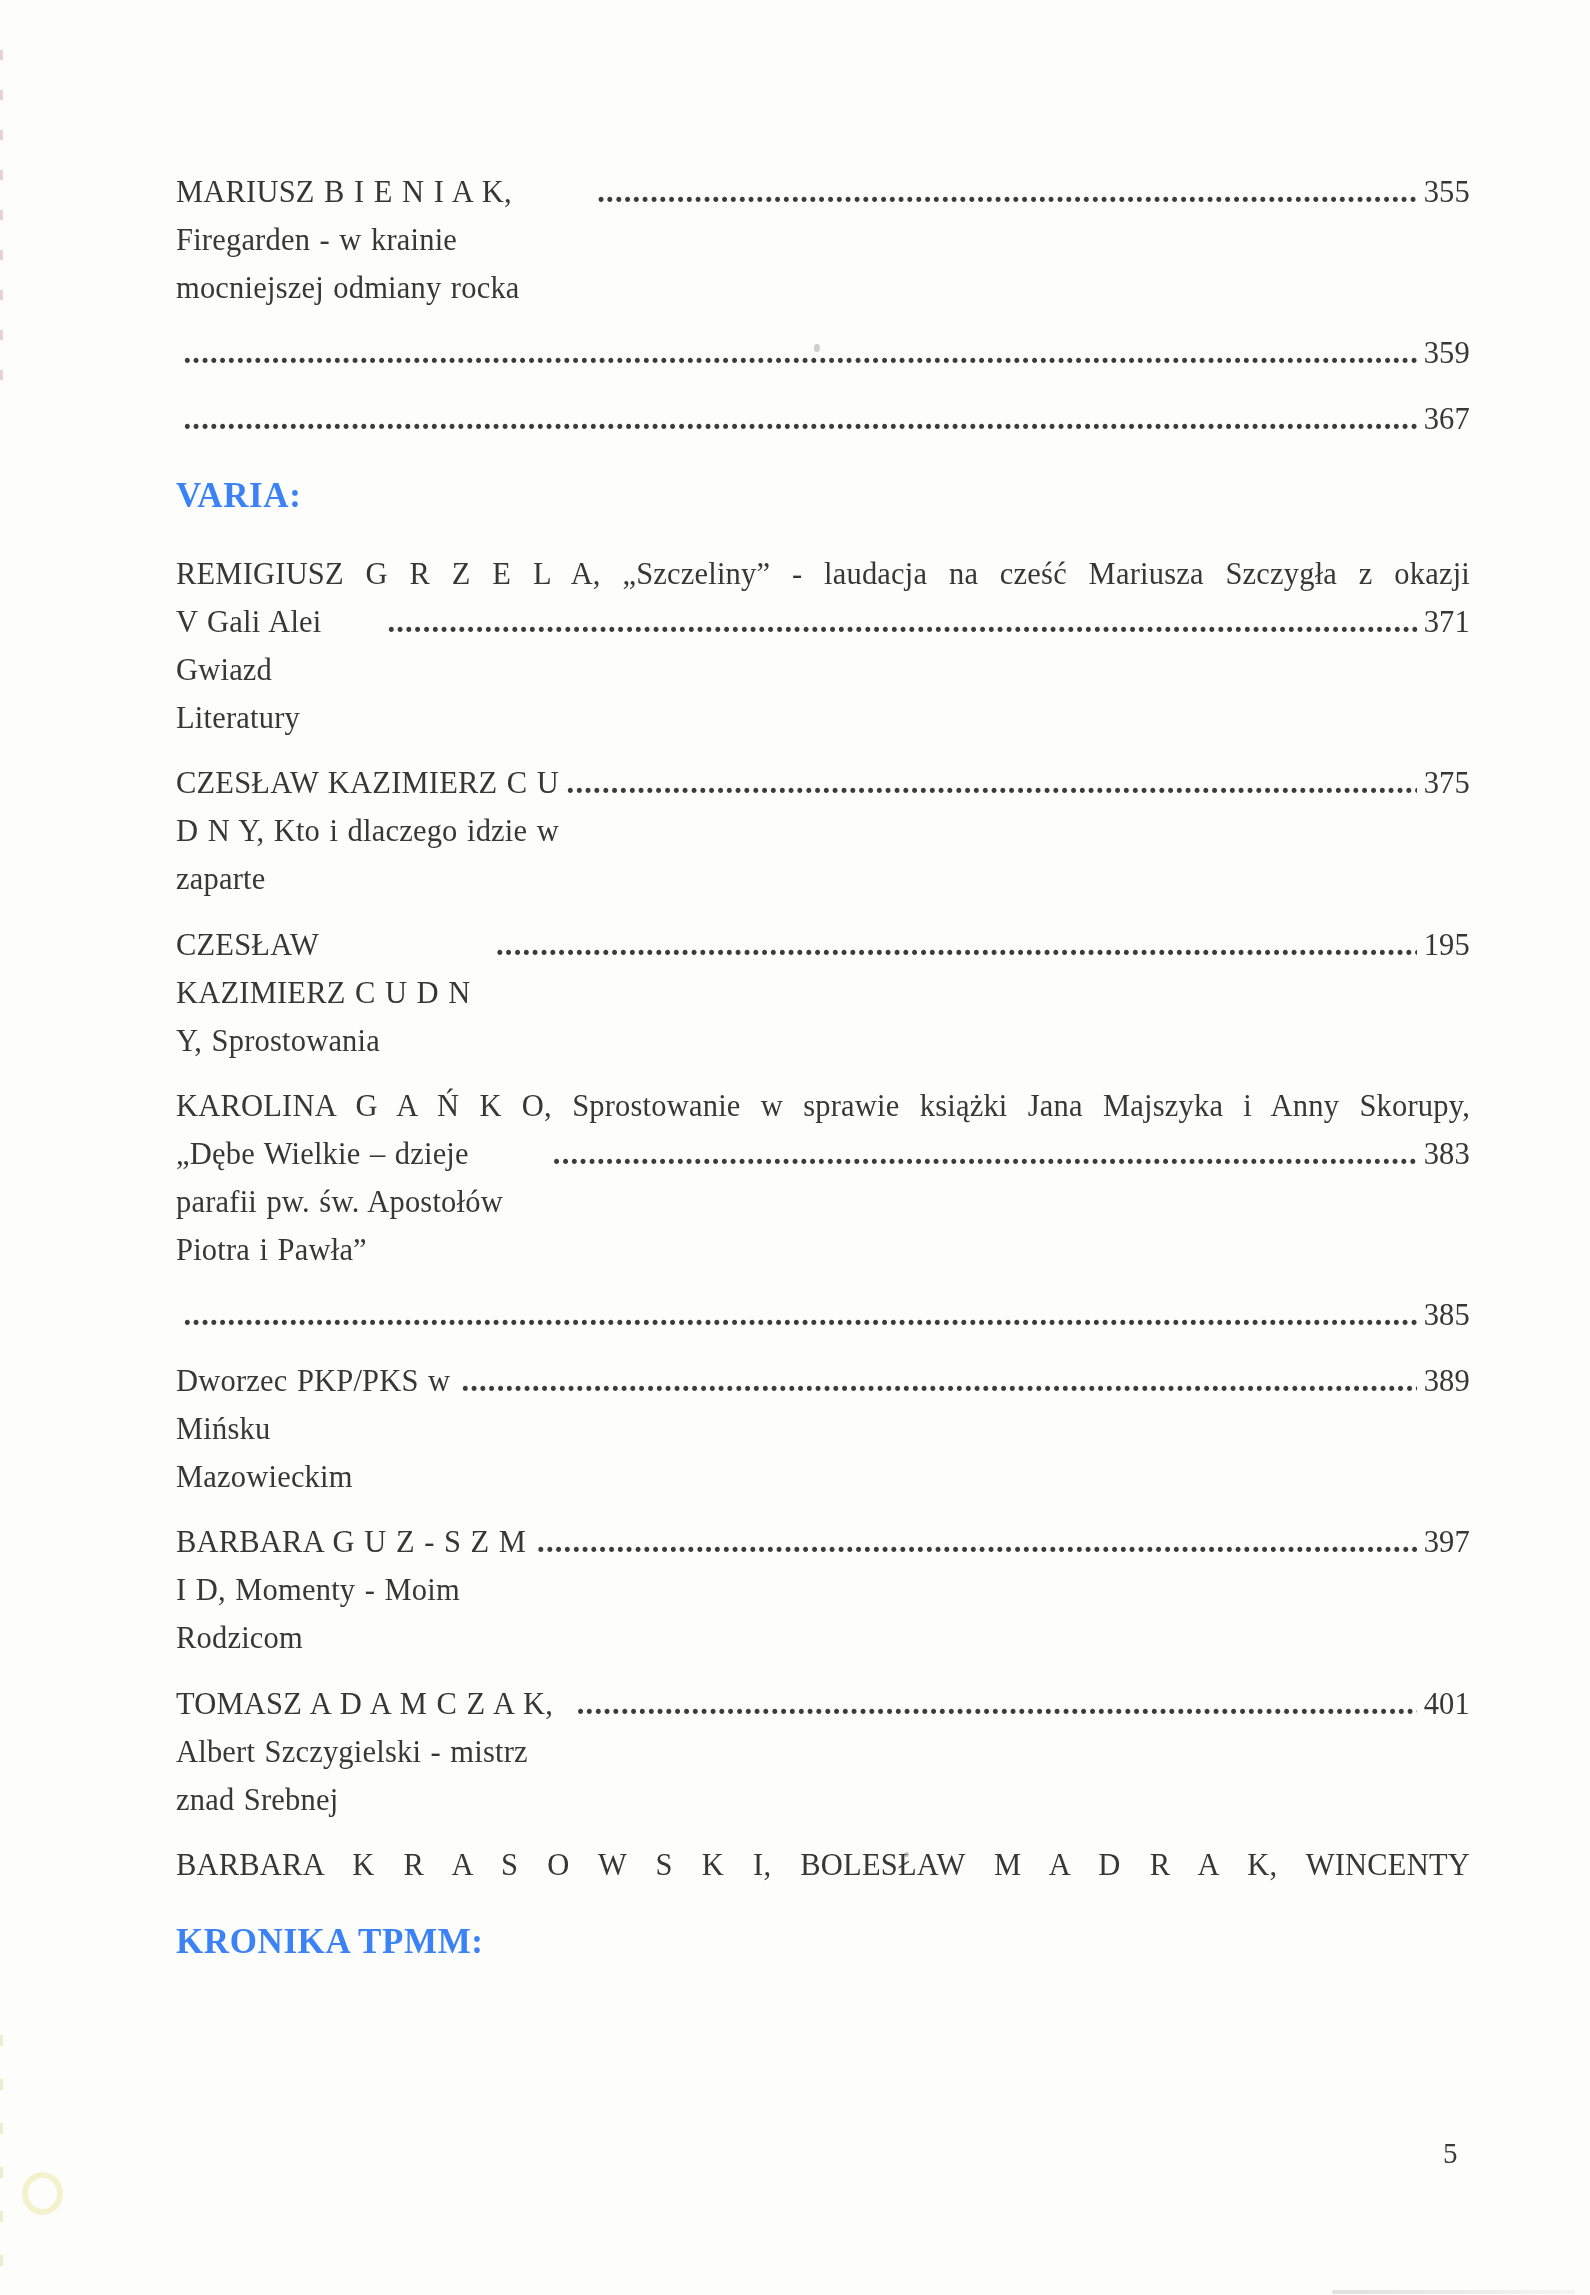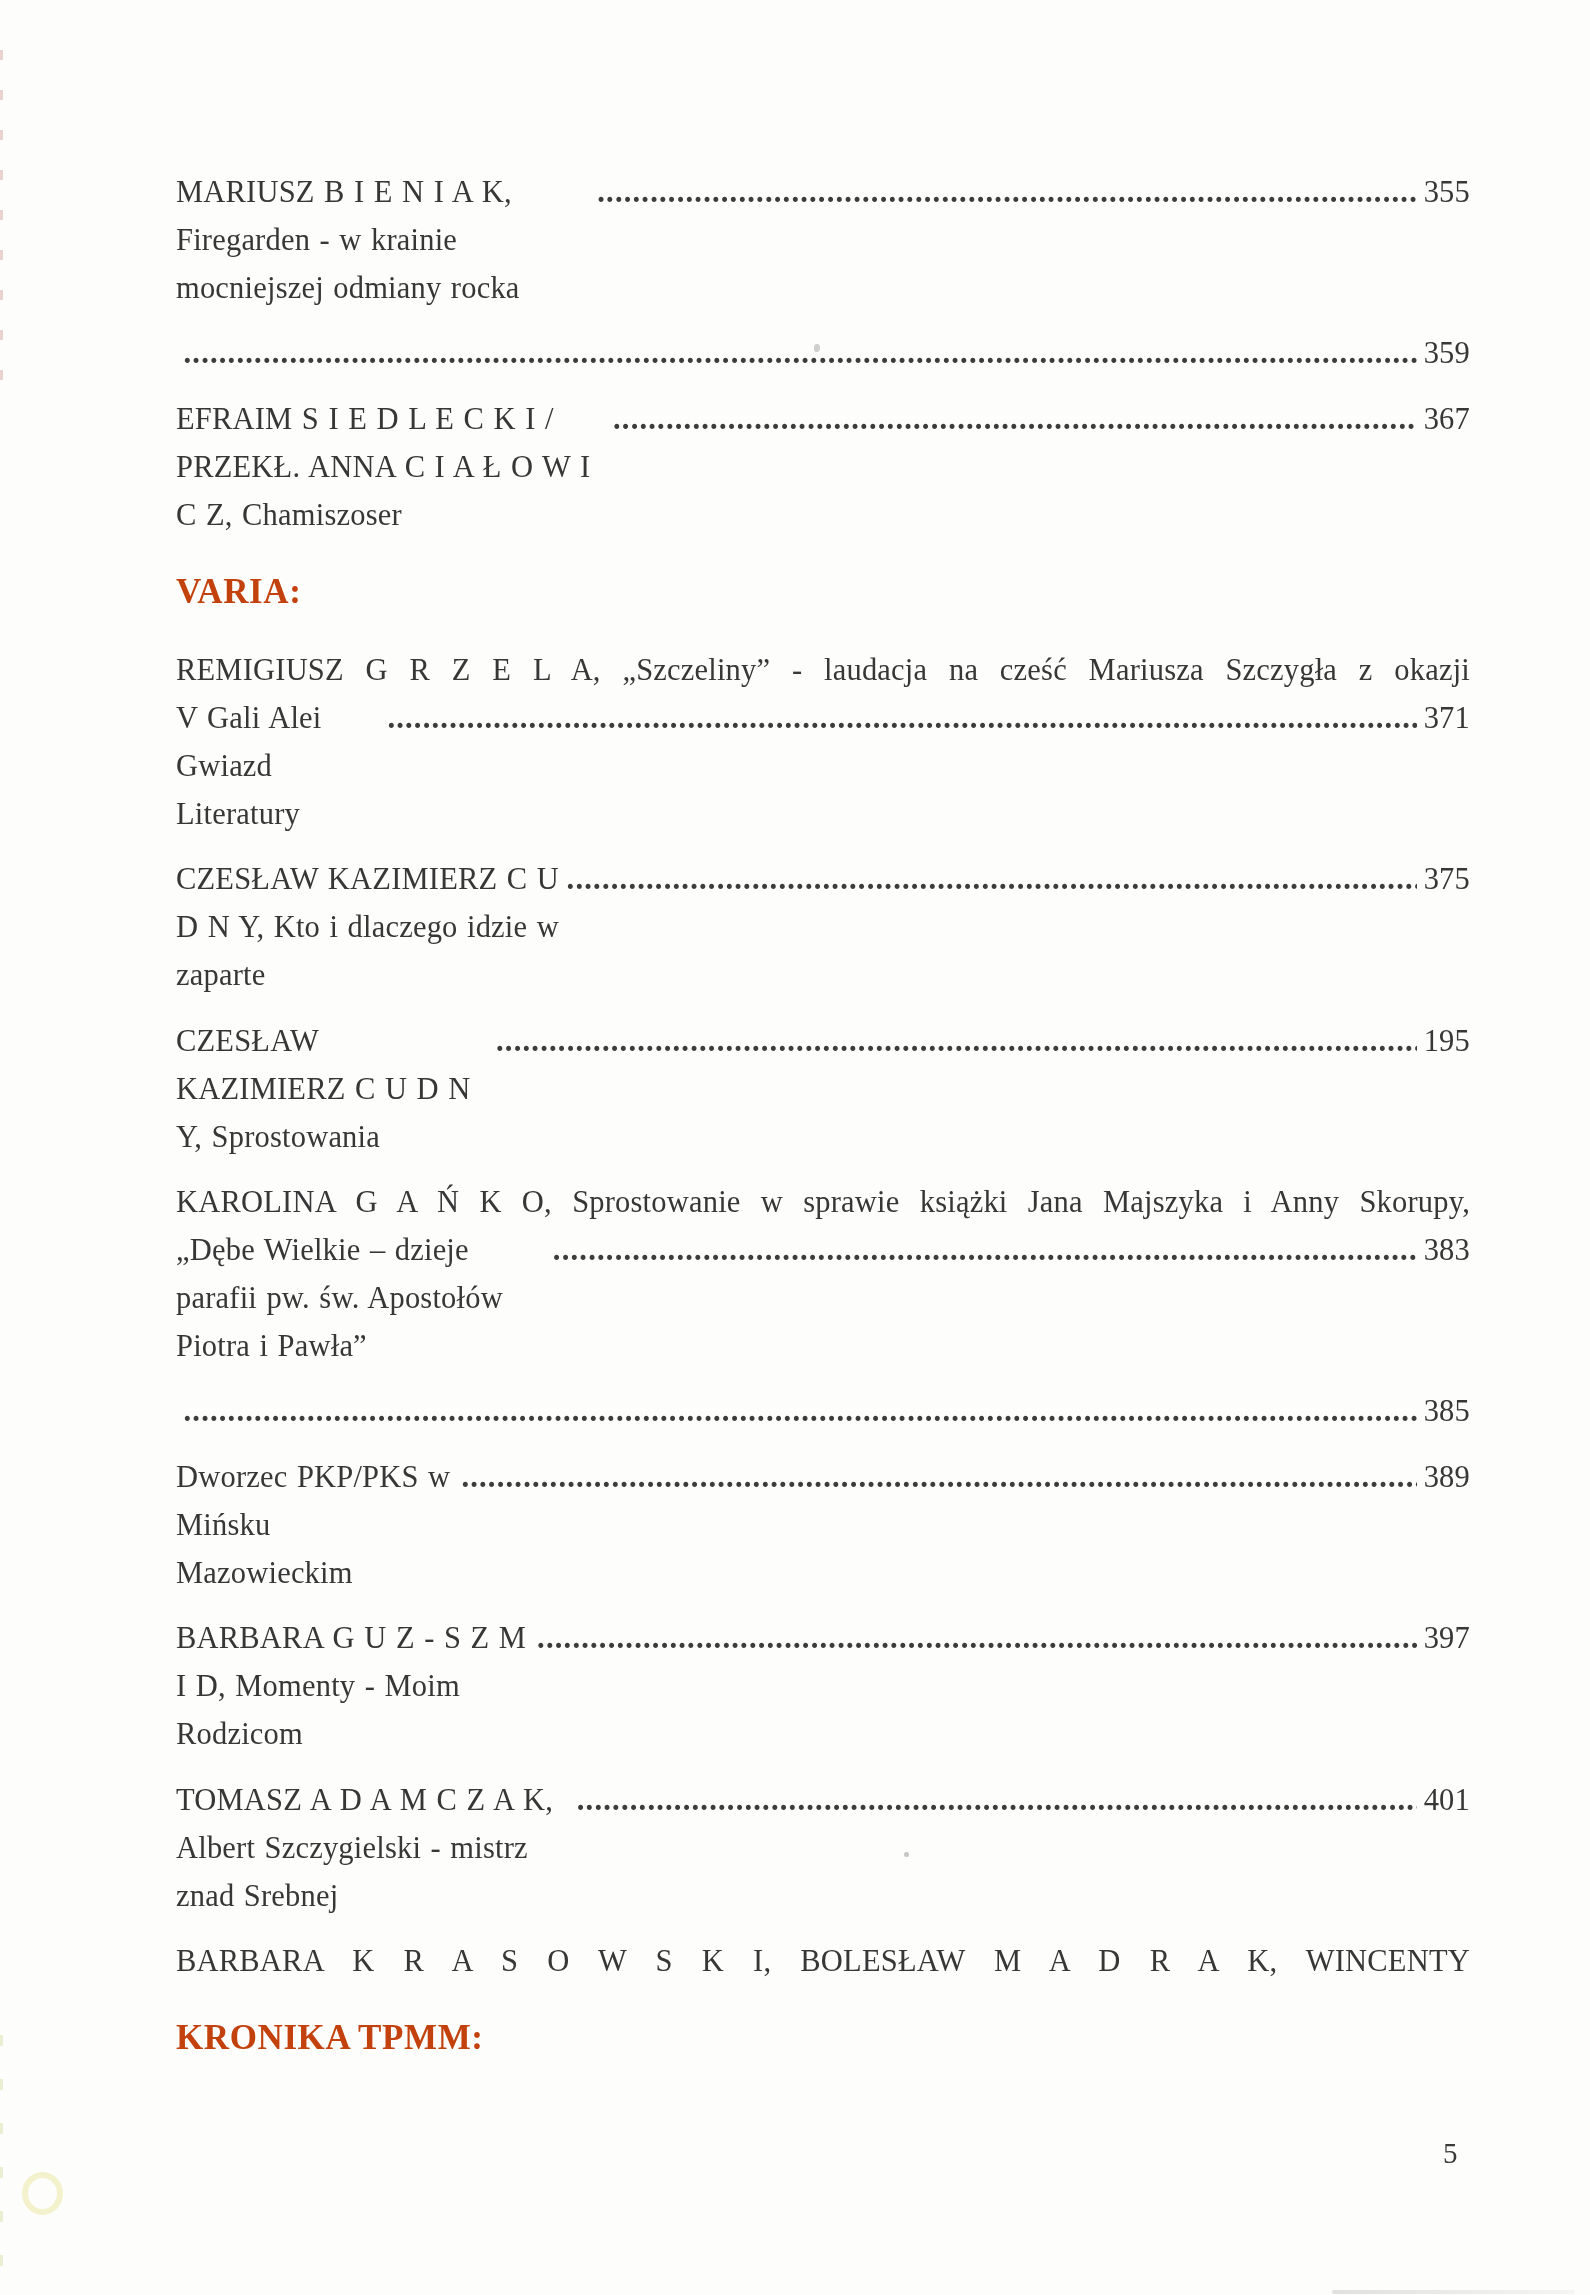--- a/index.html
+++ b/index.html
@@ -16,21 +16,21 @@
     position: absolute;
     left: 172px;
     top: 164px;
     width: 1302px;
   }
   .section { margin:4px; }
   .section-header {
     font-size: 35px;
     font-weight: bold;
     line-height: 56px;
-    color: #c2410c;
+    color: #3b82f6;
     letter-spacing: 0.6px;
     margin: 25px 0 26px 0;
   }
   .section:first-child .section-header { margin-top: 0; }
   .entry {
     font-size: 30.5px;
     line-height: 48px;
     letter-spacing: 0.2px;
     word-spacing: 1.6px;
     margin-bottom: 17.4px;
@@ -104,21 +104,20 @@
           </div>
         </div>
         <div class="entry">
           <div class="entry-row">
             <span class="leader"></span>
             <span class="pagenum">359</span>
           </div>
         </div>
         <div class="entry">
           <div class="entry-row">
-            <span class="entry-text">EFRAIM S I E D L E C K I / PRZEKŁ. ANNA C I A Ł O W I C Z, Chamiszoser</span>
             <span class="leader"></span>
             <span class="pagenum">367</span>
           </div>
         </div>
       </div>
       <div class="section">
         <div class="section-header">VARIA:</div>
         <div class="entry">
           <div class="entry-line-justified">REMIGIUSZ G R Z E L A, „Szczeliny” - laudacja na cześć Mariusza Szczygła z okazji</div>
           <div class="entry-row">

